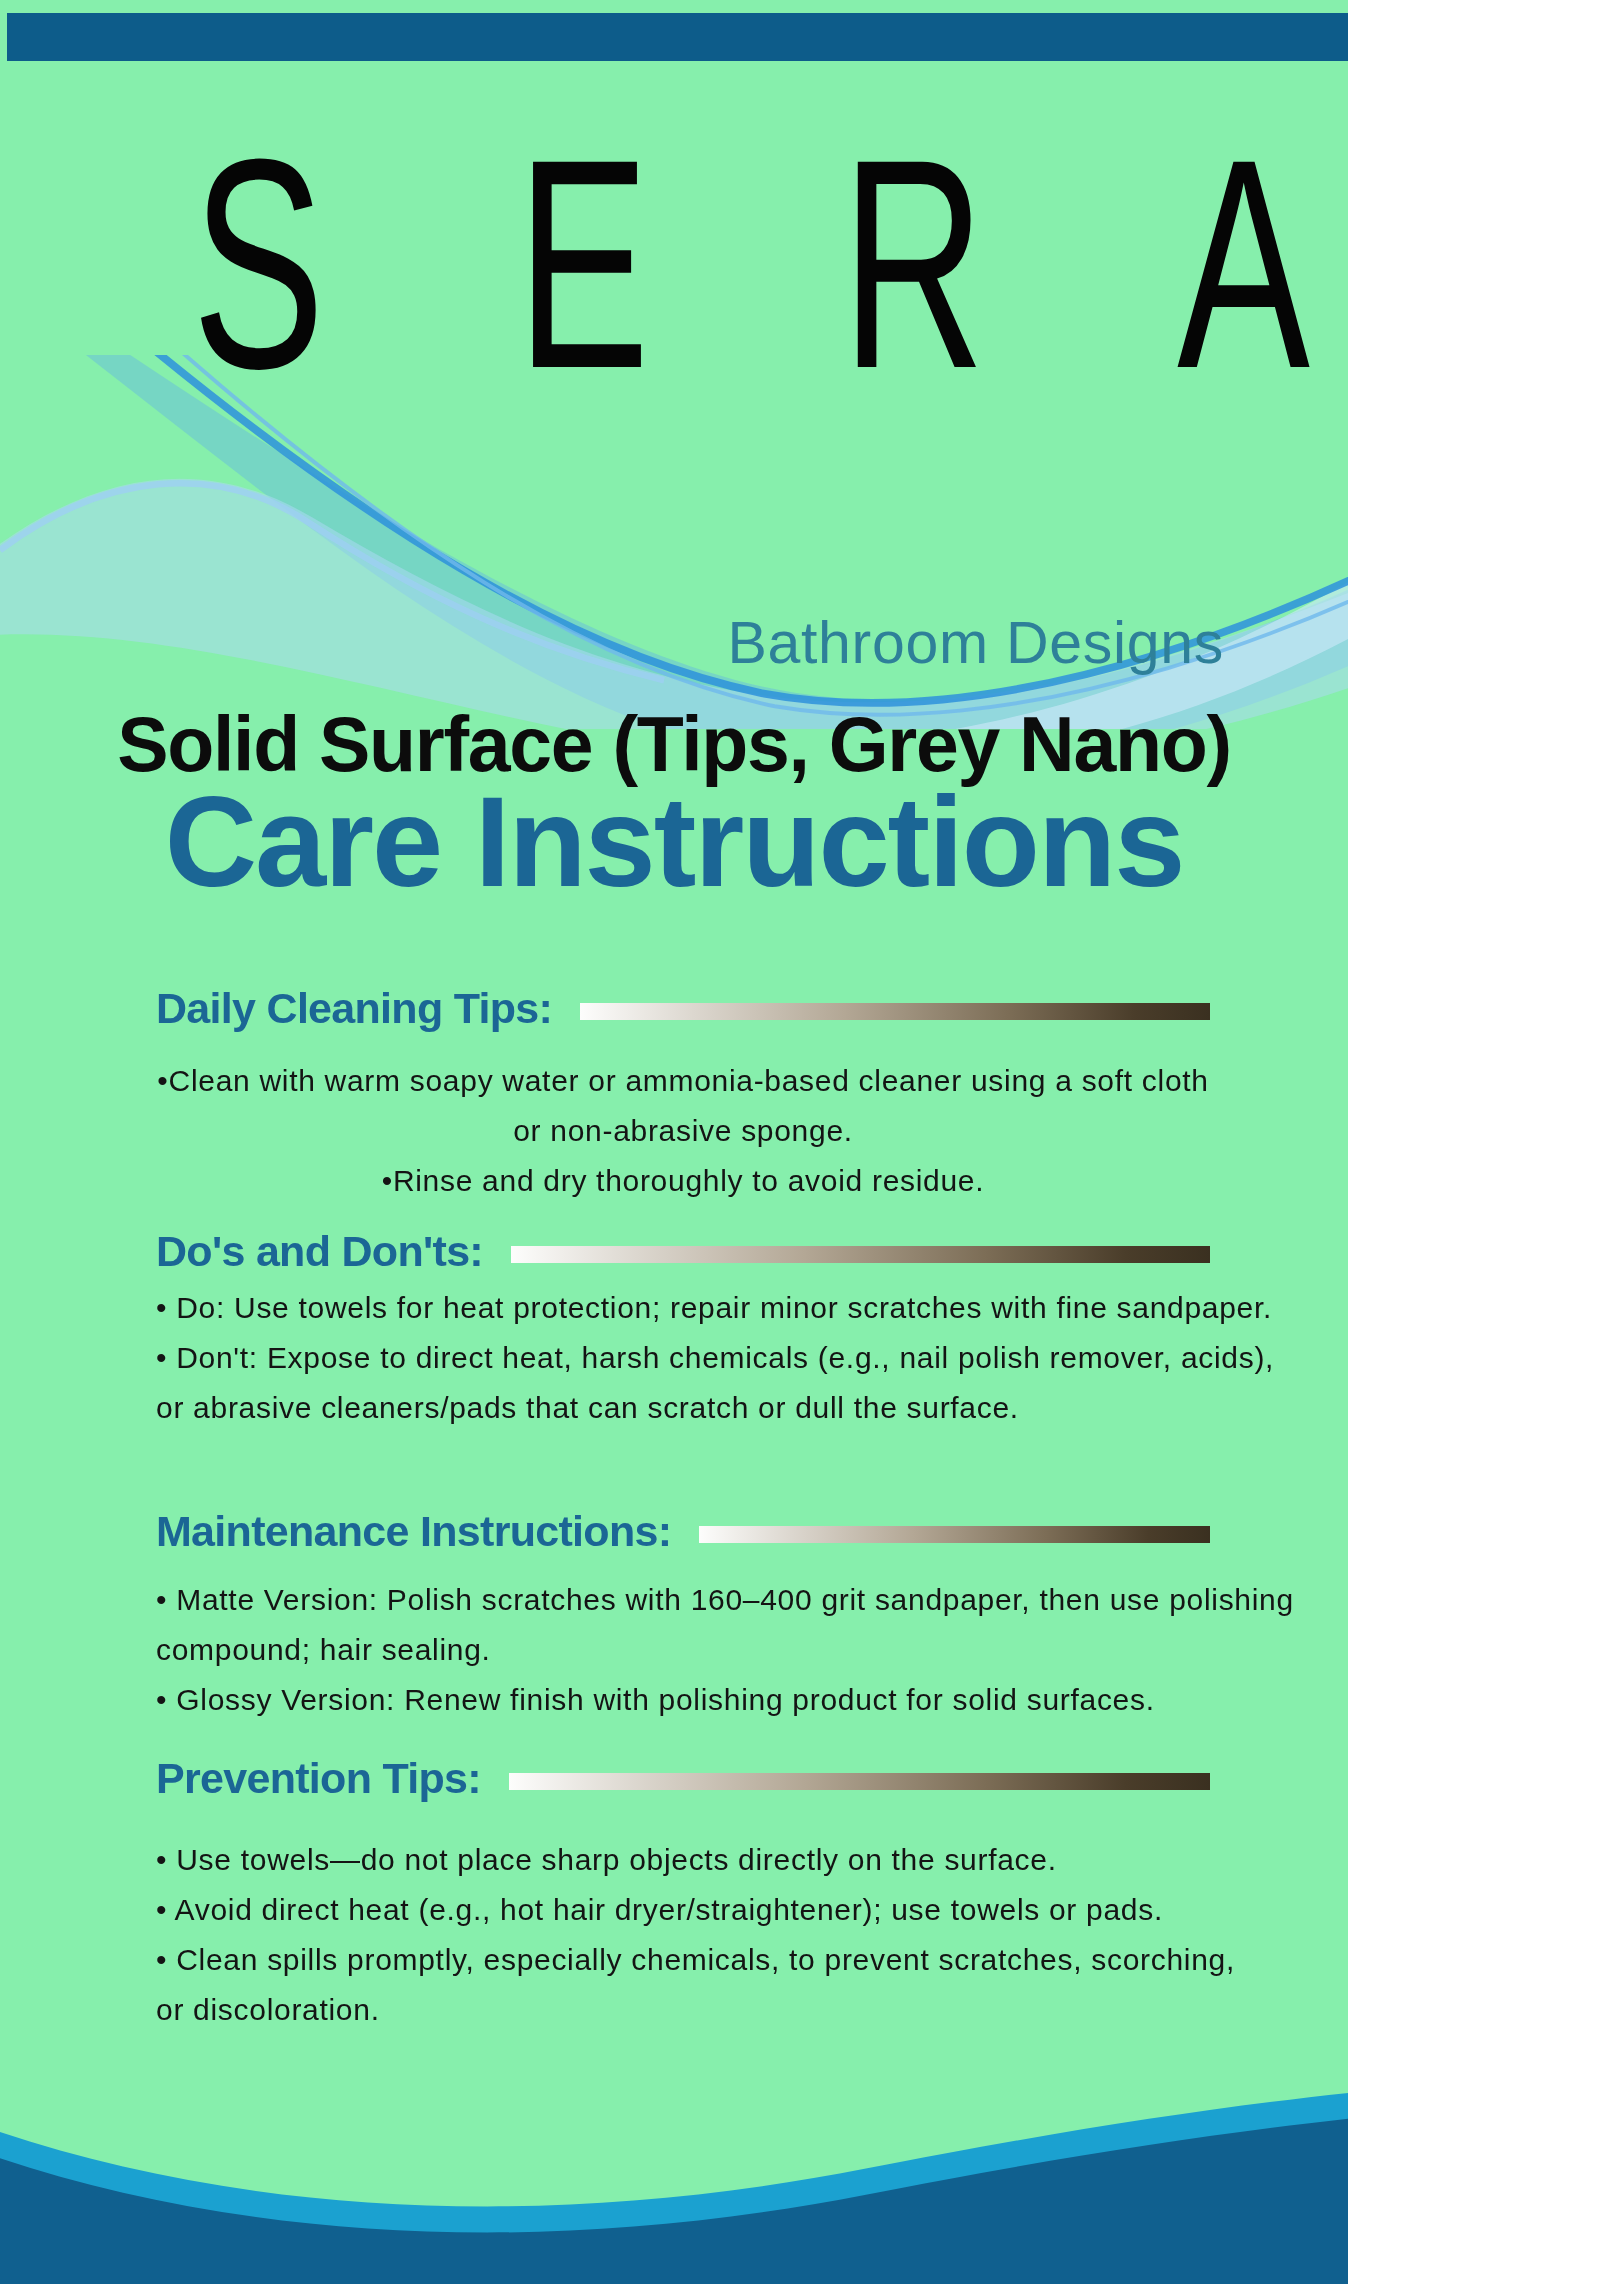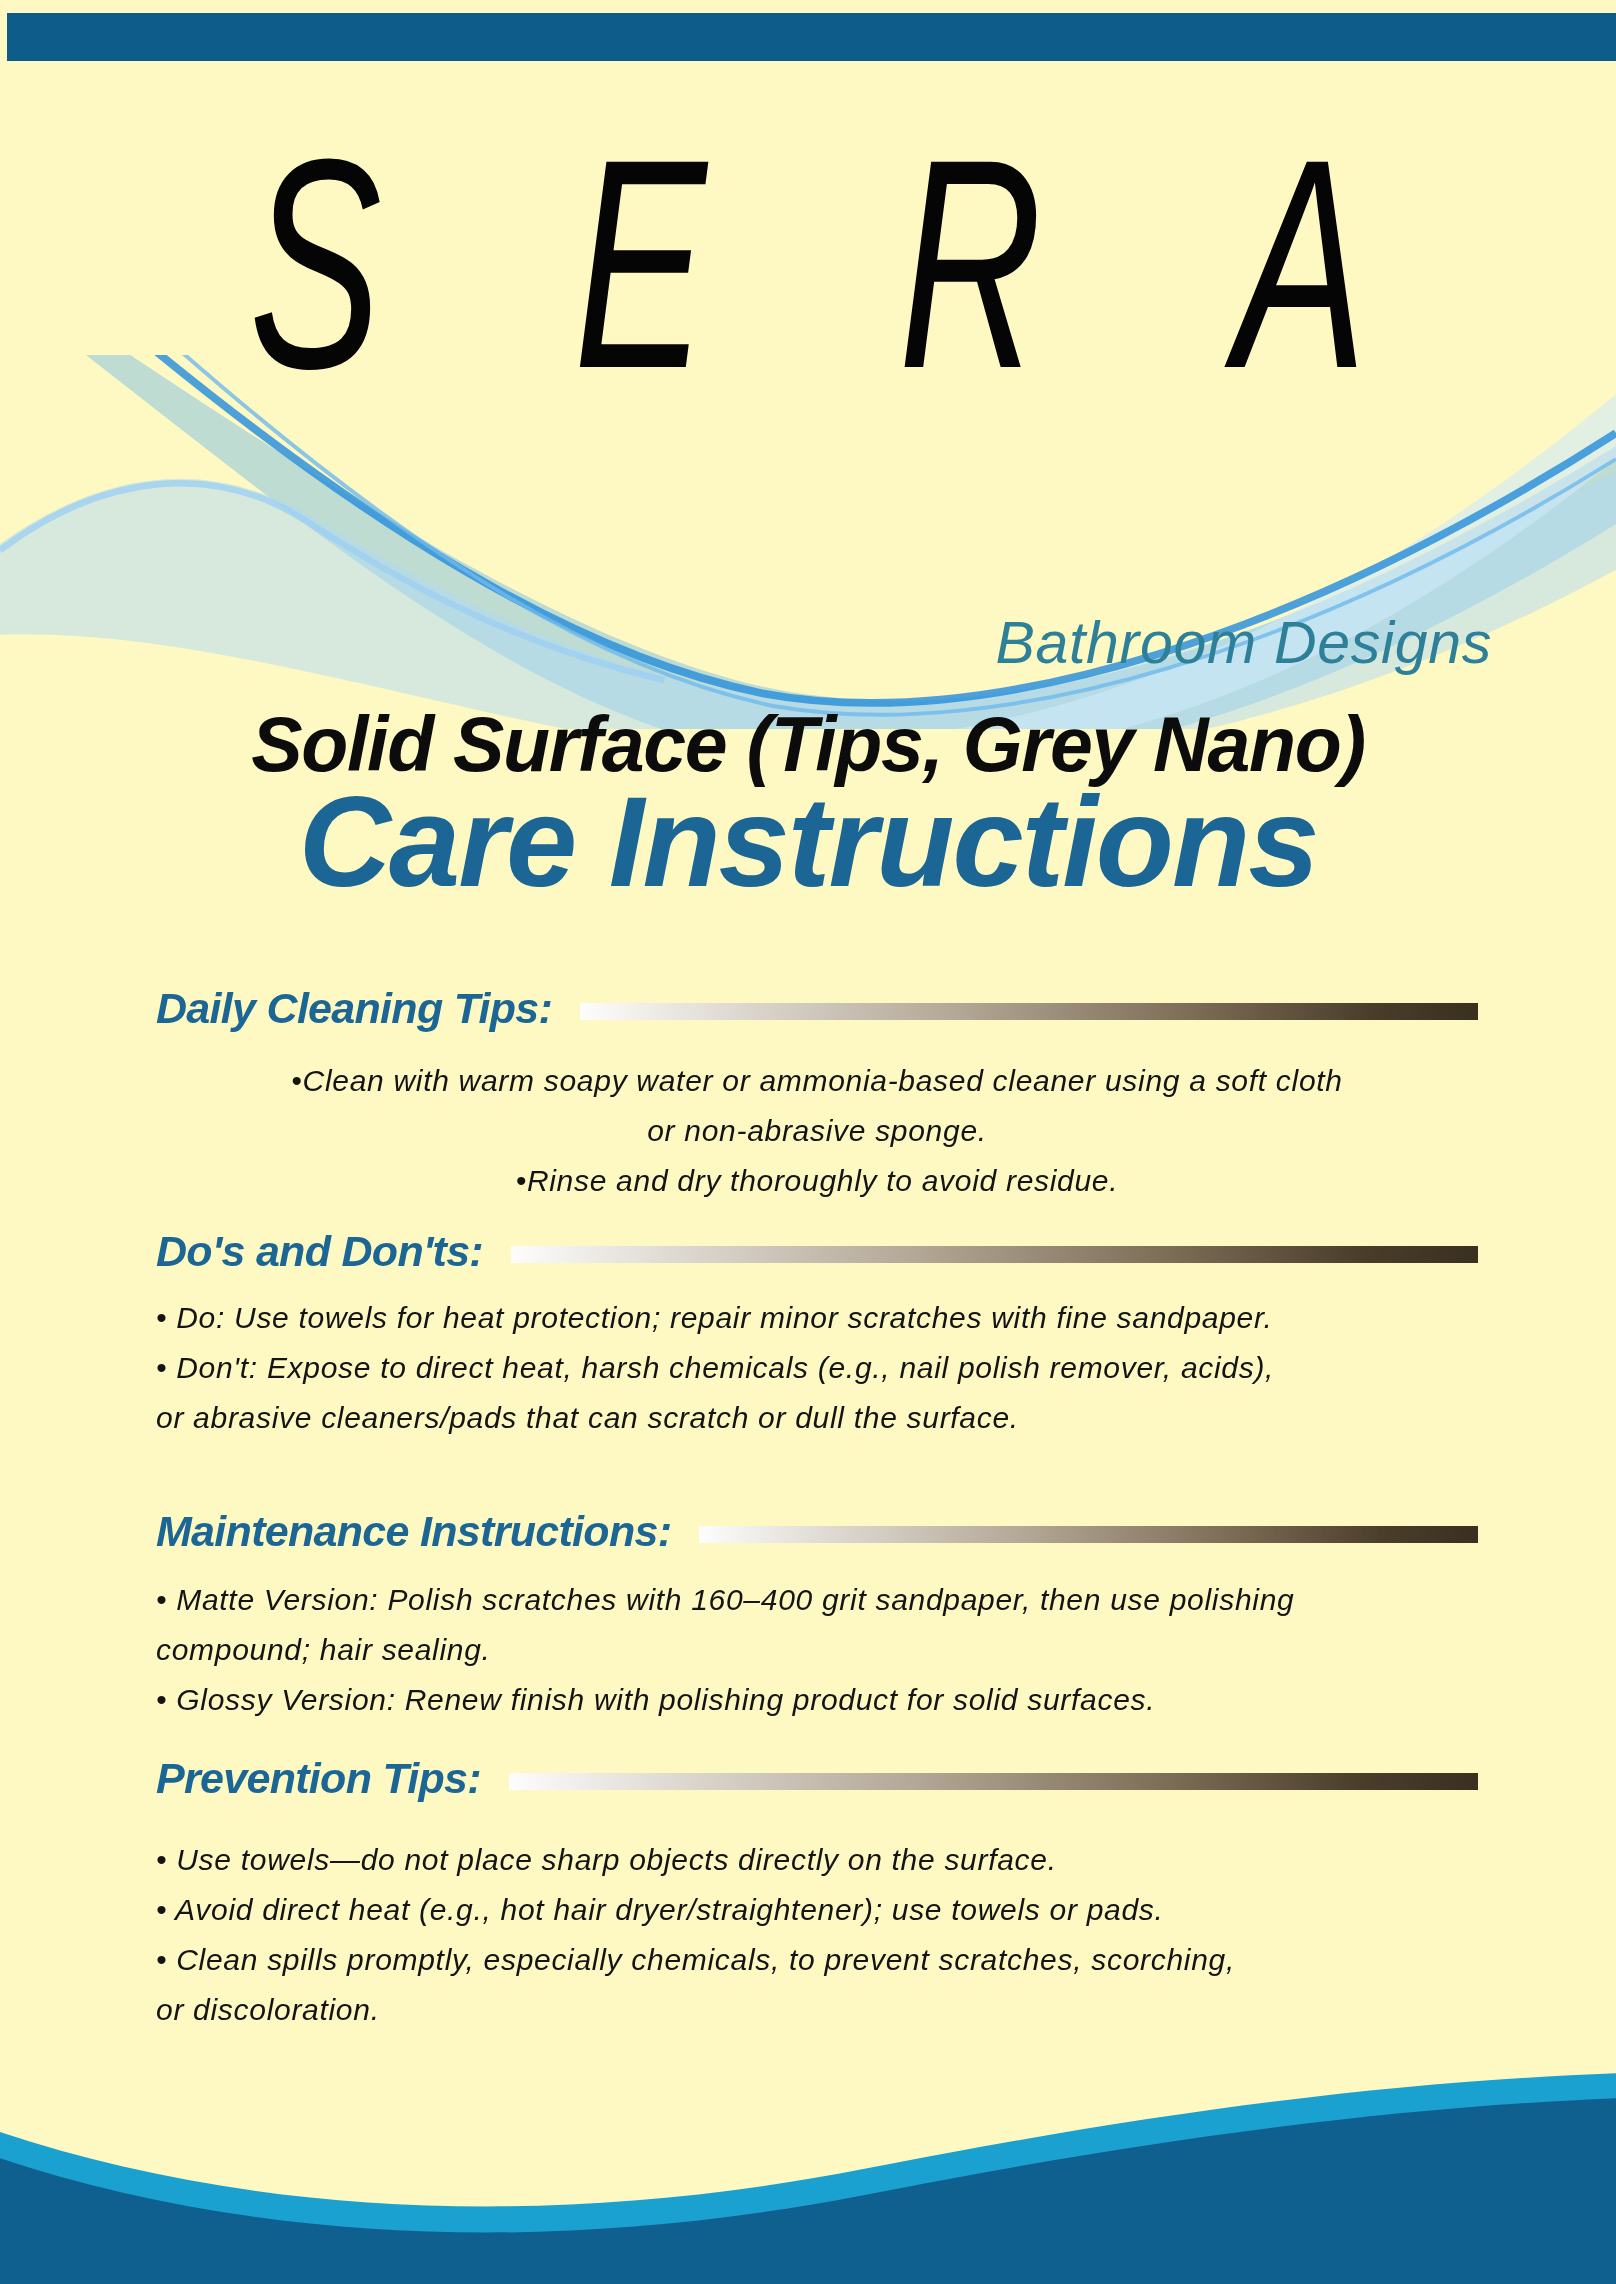--- a/index.html
+++ b/index.html
@@ -1,22 +1,21 @@
 <!DOCTYPE html>
 <html style="font-size:10.4px"><head>
 <meta charset="utf-8">
 <style>
   html,body{margin:0;padding:0;background:#ffffff;}
   .page{
     position:relative;
-    width:1616px;height:2284px;
-    background:#fef9c3;
+    width:1348px;height:2284px;
+    background:#86efac;
     overflow:hidden;
     font-family:"Liberation Sans", sans-serif;
-    font-style:italic;
   }
   .top-bar{
     position:absolute;top:13px;left:6.5px;right:0;height:48px;
     background:#0d5c8a;
   }
   .brand{
     position:absolute;top:115px;left:0;right:0;
     text-align:center;
     font-size:199px;line-height:1;
     font-weight:100;
@@ -70,21 +69,21 @@
       #fdfdfc 0%, #dcd7cf 18%, #b3a795 42%, #7c6d56 68%, #4a3d2a 88%, #3a3020 100%);
   }
   .sec-body{margin-top:0;}
   .line{
     font-size:30px;line-height:50px;
     color:#141414;
     letter-spacing:0.7px;
     white-space:nowrap;
   }
   .s1{top:981px;} .s1 .sec-body{margin-top:19.5px;text-align:center;}
-  .s2{top:1224px;} .s2 .sec-body{margin-top:13px;}
+  .s2{top:1224px;} .s2 .sec-body{margin-top:3px;}
   .s3{top:1504px;} .s3 .sec-body{margin-top:15px;}
   .s4{top:1751px;} .s4 .sec-body{margin-top:28px;}
   .footer-wave{
     position:absolute;bottom:0;left:0;width:1616px;height:225px;
   }
 </style>
 </head>
 <body>
 
 <div class="page">

